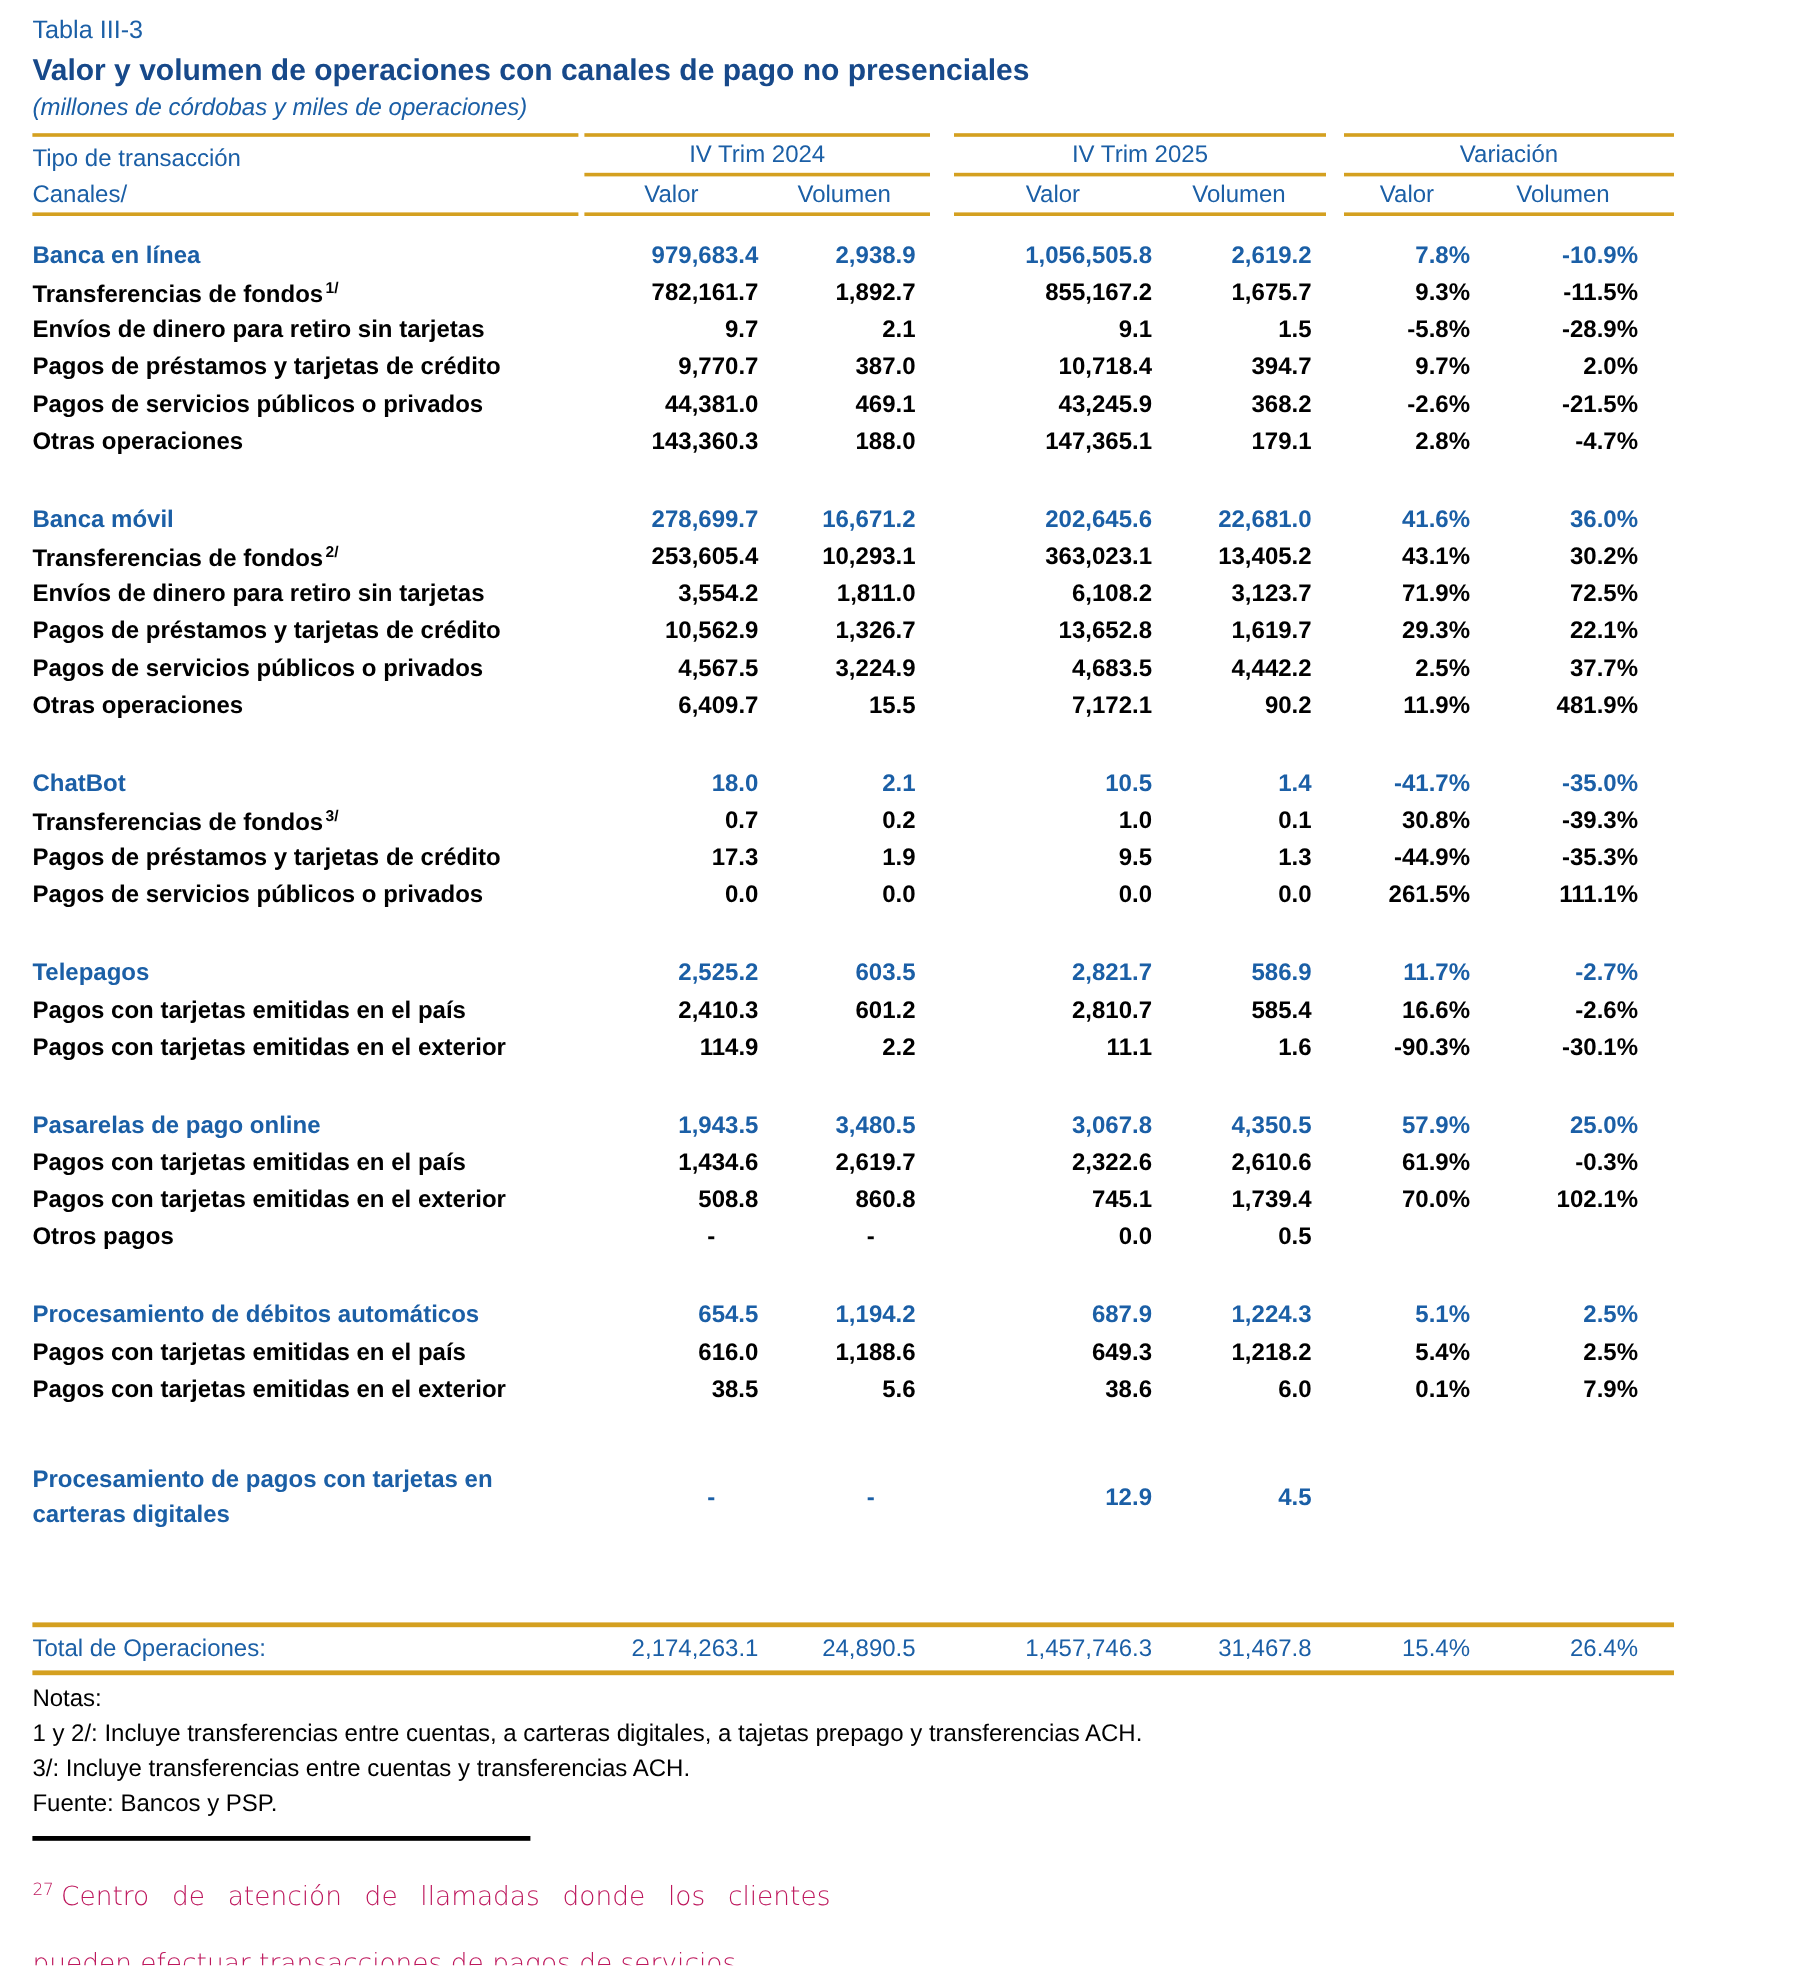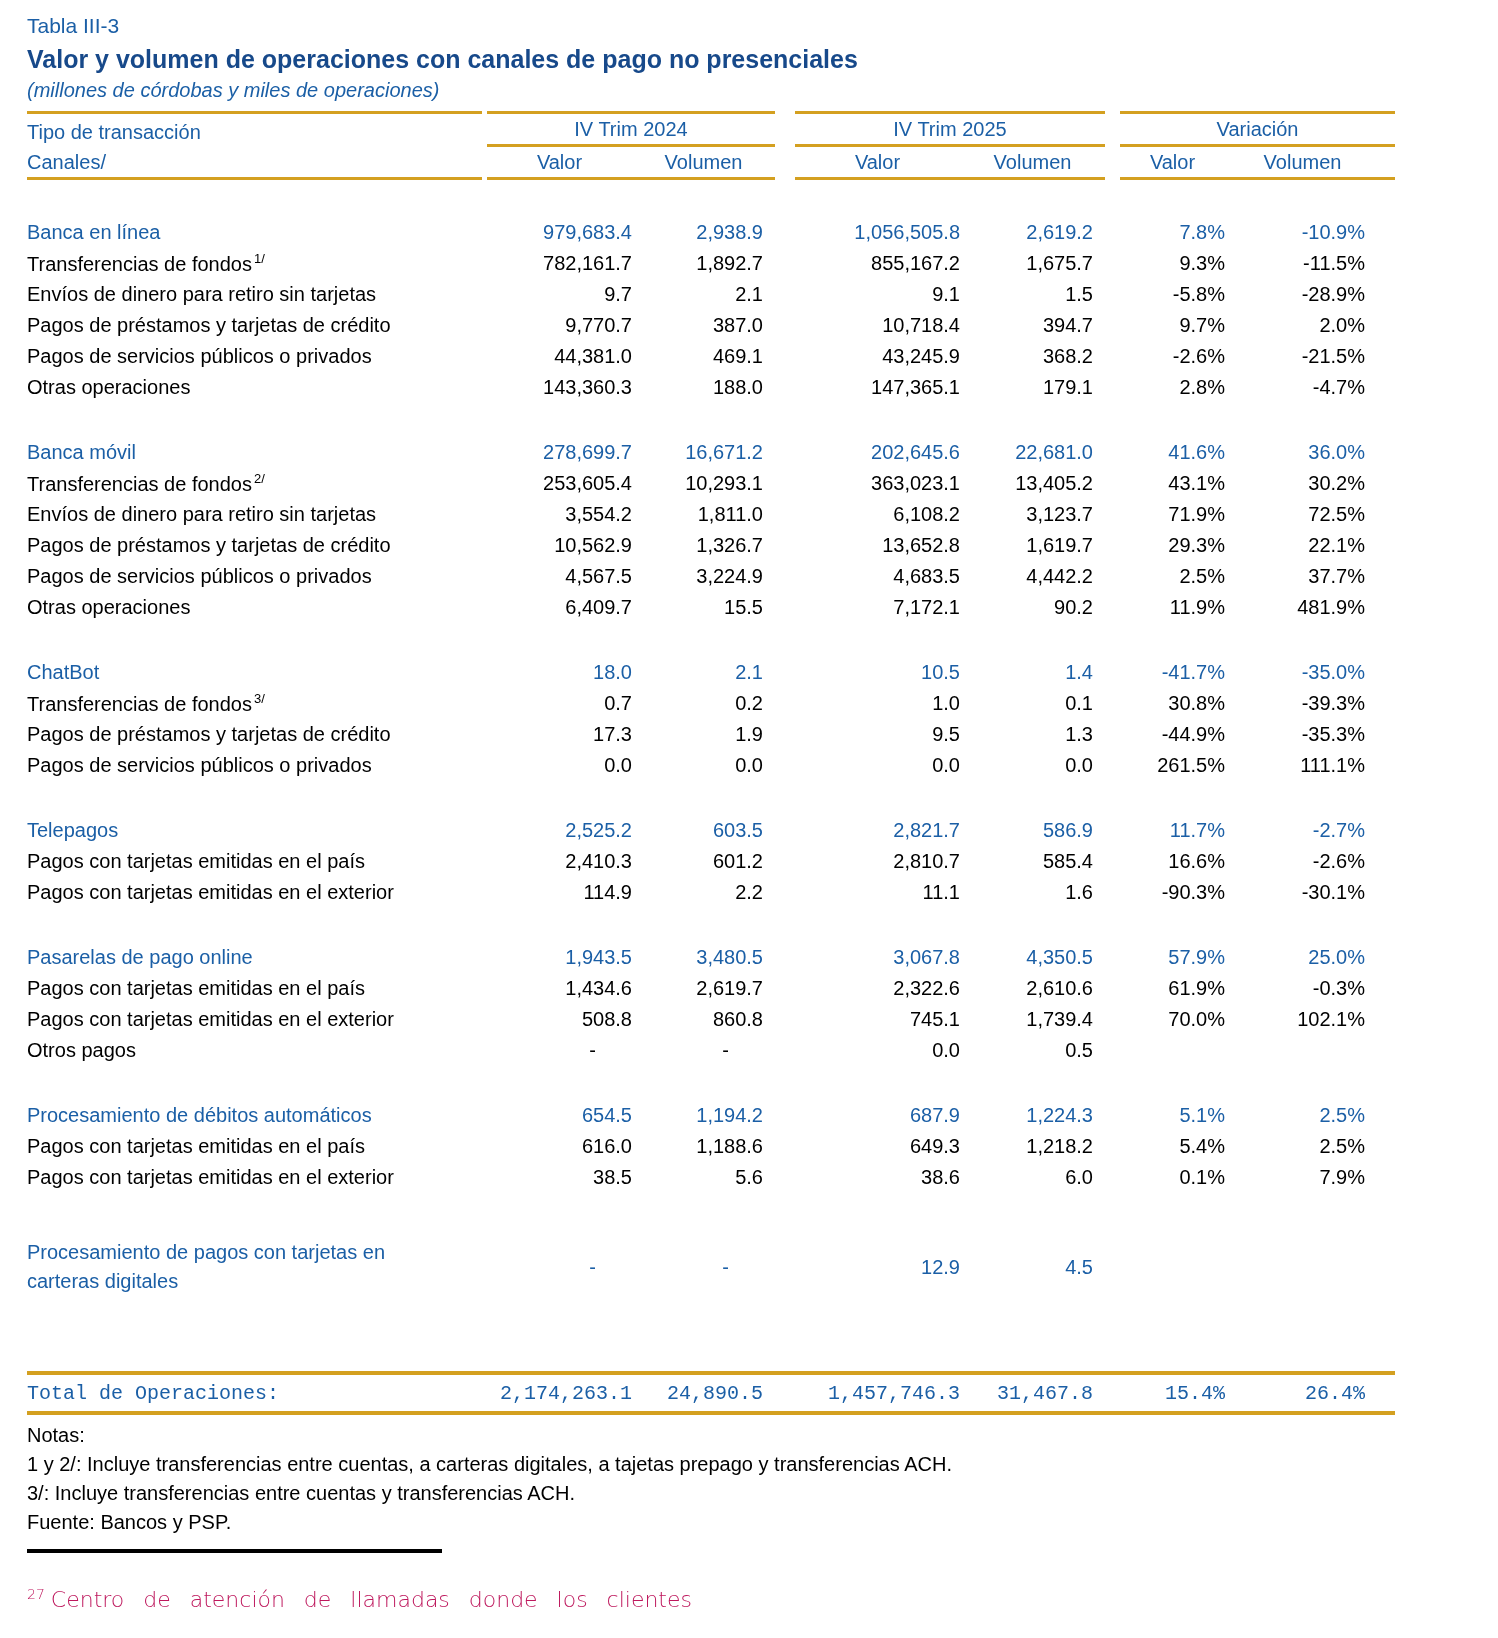--- a/index.html
+++ b/index.html
@@ -11,39 +11,39 @@
   *{margin:0;padding:0;box-sizing:border-box;}
   html,body{background:#ffffff;}
   body{font-family:"Liberation Sans",sans-serif;color:var(--ink);}
   .page{width:1498px;height:1638px;padding:14px 0 0 27px;overflow:hidden;background:#fff;}
 
   .t-label{font-size:21px;color:var(--blue);margin-bottom:7px;}
   .t-heading{font-size:25px;font-weight:bold;color:var(--navy);margin-bottom:5px;}
   .t-sub{font-size:20px;font-style:italic;color:var(--blue);margin-bottom:9px;}
 
   
-  .grid7{display:grid;grid-template-columns:455px 150px 143px 185px 145px 120px 170px;width:1368px;font-family:Liberation Mono, monospace;}
+  .grid7{display:grid;grid-template-columns:455px 150px 143px 185px 145px 120px 170px;width:1368px;}
 
   
   .thead{display:grid;grid-template-columns:455px 293px 330px 290px;width:1368px;color:var(--blue);font-size:20px;}
   .h-label{border-top:3px solid var(--gold);border-bottom:3px solid var(--gold);padding-top:3px;}
   .h-label div{line-height:30px;}
   .h-group{border-top:3px solid var(--gold);border-bottom:3px solid var(--gold);}
   .hg1{margin-left:5px;}
   .hg2{margin-left:20px;}
   .hg3{margin-left:15px;}
   .g-title{text-align:center;border-bottom:3px solid var(--gold);line-height:30px;height:33px;}
   .g-cols{display:grid;line-height:30px;height:30px;}
   .hg1 .g-cols{grid-template-columns:145px 143px;}
   .hg2 .g-cols{grid-template-columns:165px 145px;}
   .hg3 .g-cols{grid-template-columns:105px 155px;}
   .gc{text-align:center;}
 
   
-  .tbody{margin-top:37px;font-size:20px;}
+  .tbody{margin-top:18px;font-size:20px;font-weight:bold;}
   .row{display:grid;grid-template-columns:455px 150px 143px 185px 145px 120px 170px;width:1368px;height:31px;align-items:center;}
   .sec-row{color:var(--blue);}
   .row-tall{height:auto;min-height:64px;}
   .row-tall .cell-label{max-width:430px;line-height:29px;}
   .cell-label{padding-right:8px;}
   .cell-label sup{font-size:13px;vertical-align:super;margin-left:2px;}
   .num{text-align:right;white-space:nowrap;}
   .c3{padding-right:12px;}
   .c5{padding-right:12px;}
   .c7{padding-right:30px;}

